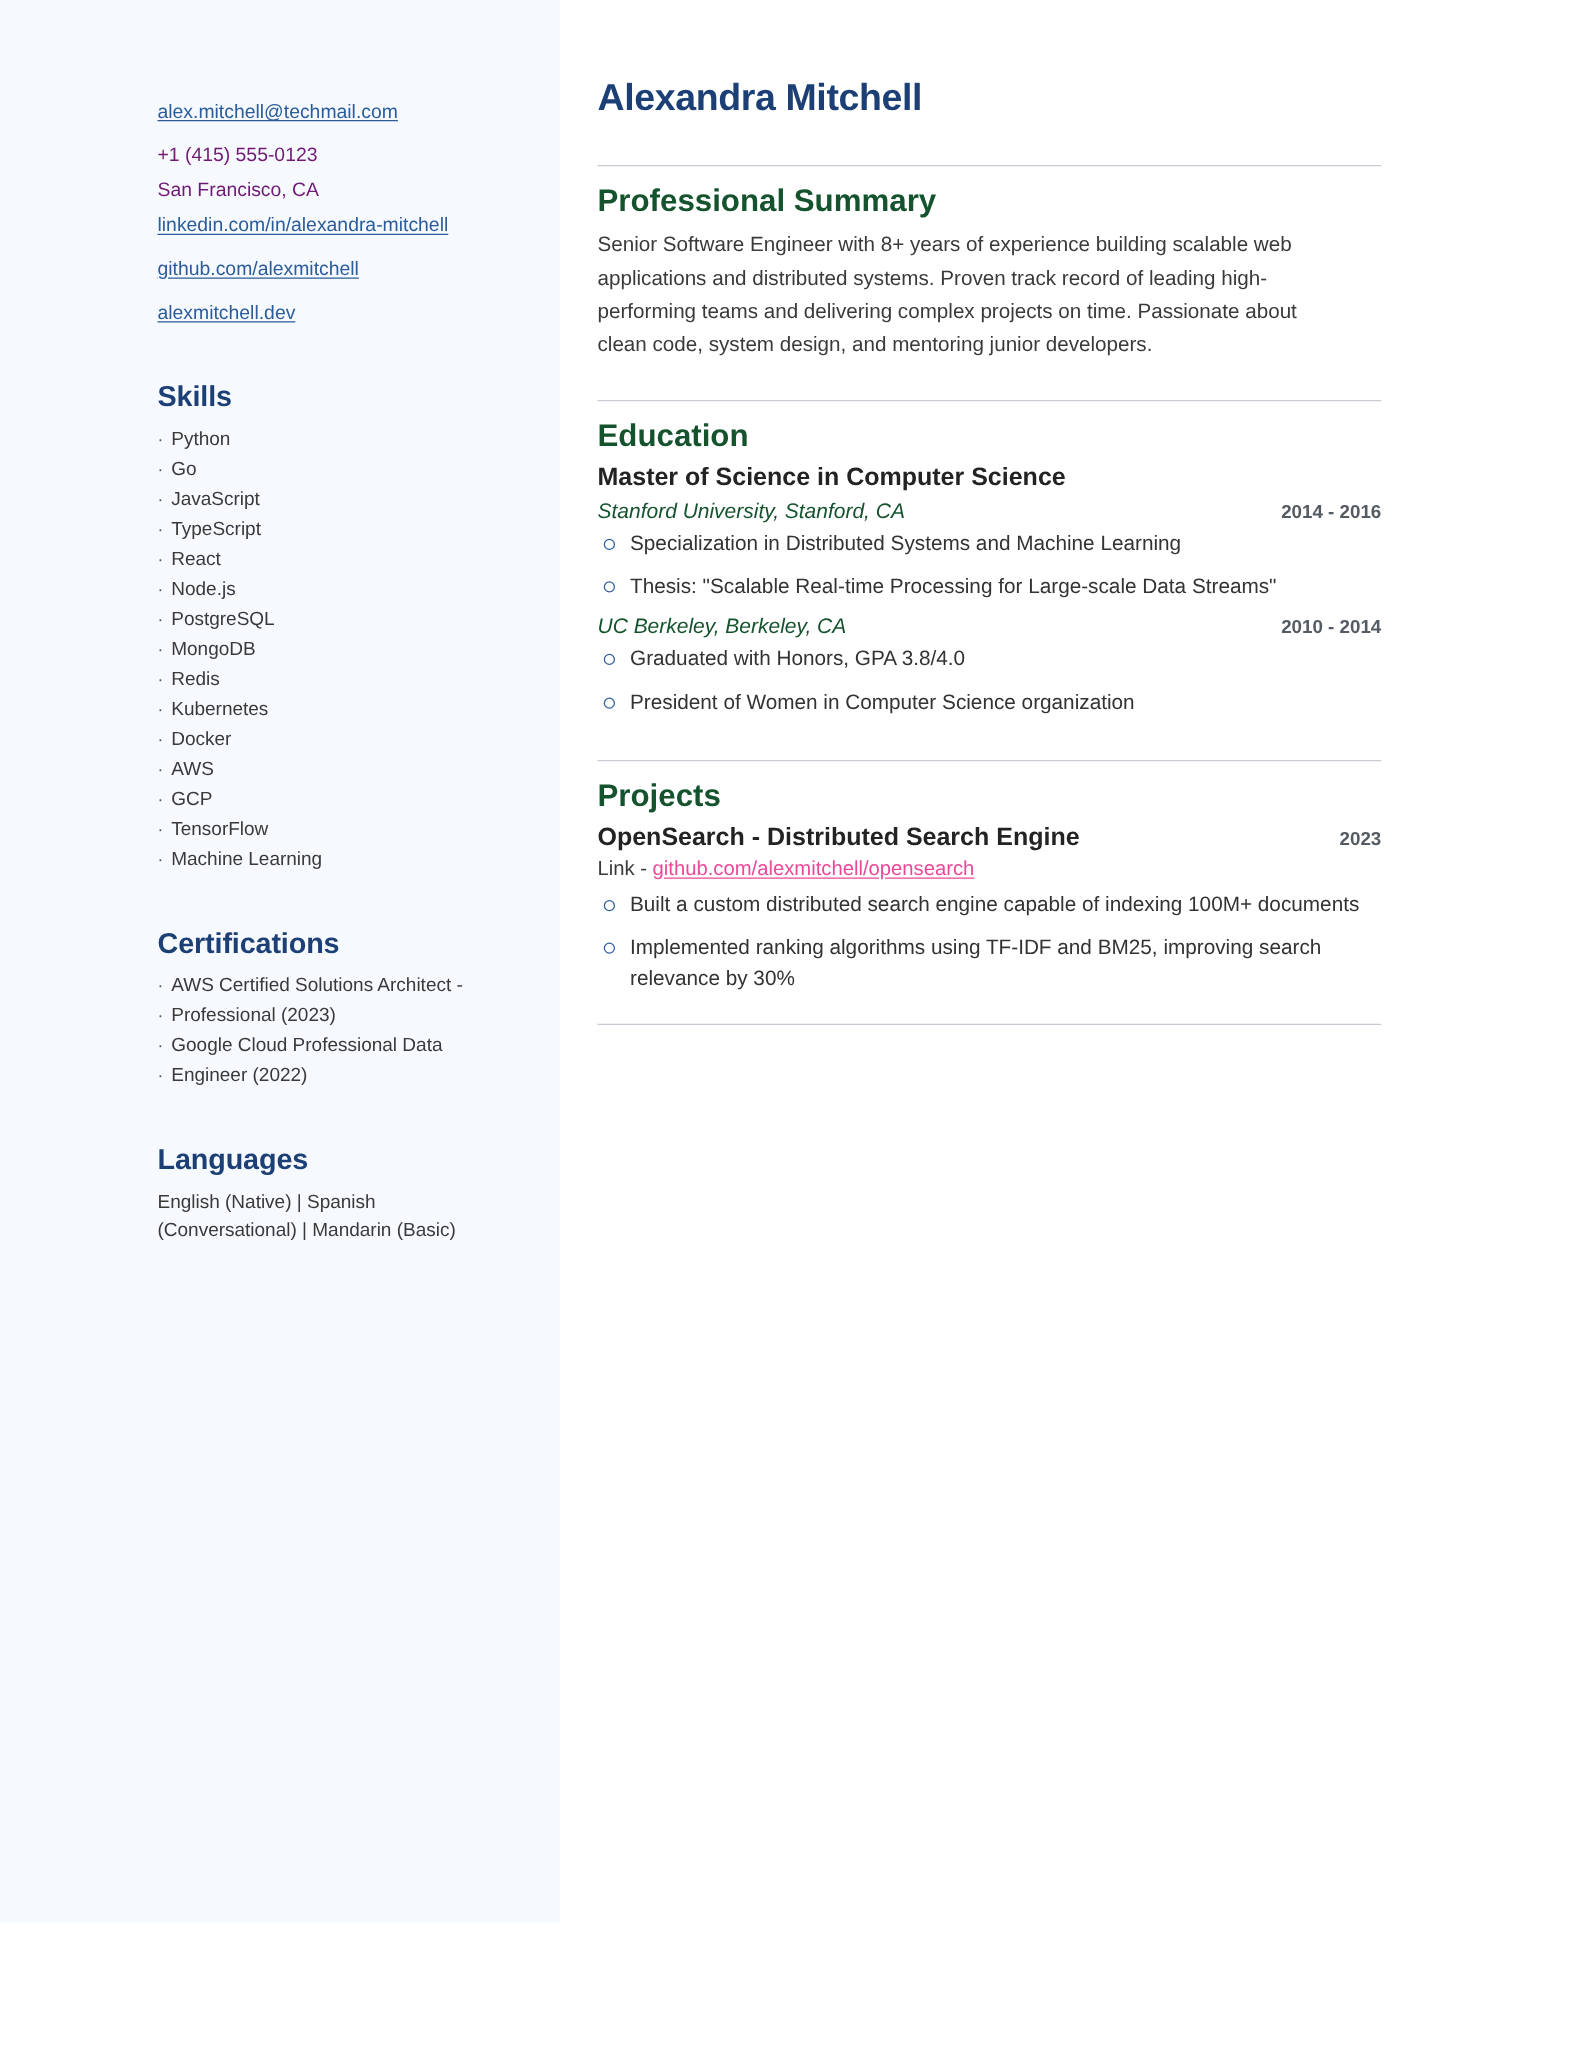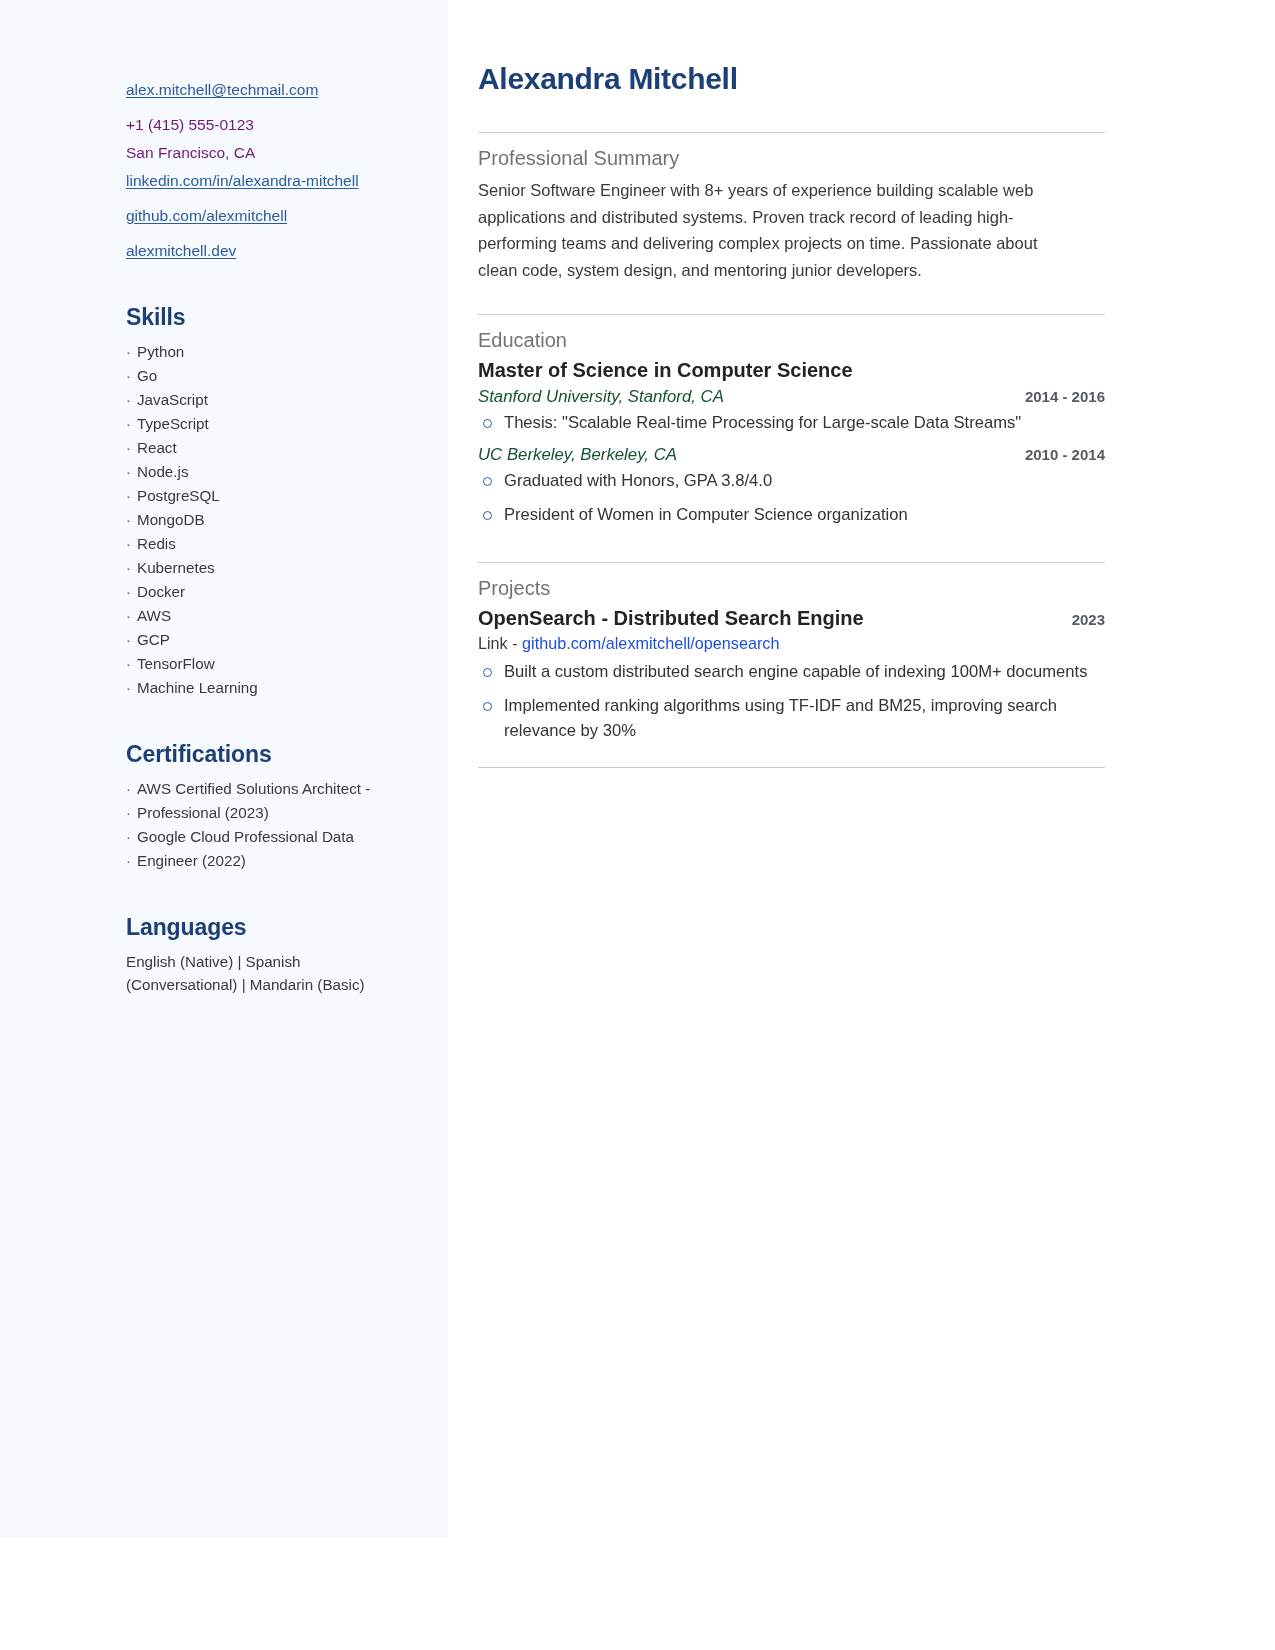--- a/index.html
+++ b/index.html
@@ -96,23 +96,23 @@
     letter-spacing: -0.3px;
   }
 
   .rule {
     border: 0;
     border-top: 1px solid #c8ccd2;
     margin: 0 0 14px 0;
   }
 
   .sec-heading {
-    font-size: 20px;
-    font-weight: normal;
-    color: #737373;
+    font-size: 25px;
+    font-weight: bold;
+    color: #14532d;
     margin: 0 0 7px 0;
   }
 
   .summary-text {
     font-size: 16.5px;
     line-height: 1.62;
     color: #3a3a3a;
     margin: 0 0 30px 0;
     max-width: 600px;
   }
@@ -186,21 +186,22 @@
     color: #555b63;
     white-space: nowrap;
     margin-left: 18px;
   }
   .proj-link-row {
     font-size: 16.2px;
     color: #3a3a3a;
     margin-bottom: 6px;
   }
   .proj-link {
-    color: #1d4ed8;
+    color: #ec4899;
+    text-decoration: underline;
     text-underline-offset: 2px;
     cursor: pointer;
   }
   .tail-rule {
     border: 0;
     border-top: 1px solid #c8ccd2;
     margin: 24px 0 0 0;
   }
 </style>
 </head>
@@ -321,20 +322,21 @@
       <hr class="rule">
       <h2 class="sec-heading">Education</h2>
       <div>
           <div class="entry">
             <div class="entry-title">Master of Science in Computer Science</div>
             <div class="entry-meta">
               <span class="entry-org">Stanford University, Stanford, CA</span>
               <span class="entry-date">2014 - 2016</span>
             </div>
             <ul class="bullets">
+              <li>Specialization in Distributed Systems and Machine Learning</li>
               <li>Thesis: "Scalable Real-time Processing for Large-scale Data Streams"</li>
             </ul>
           </div>
           <div class="entry">
             <div class="entry-meta">
               <span class="entry-org">UC Berkeley, Berkeley, CA</span>
               <span class="entry-date">2010 - 2014</span>
             </div>
             <ul class="bullets">
               <li>Graduated with Honors, GPA 3.8/4.0</li>

